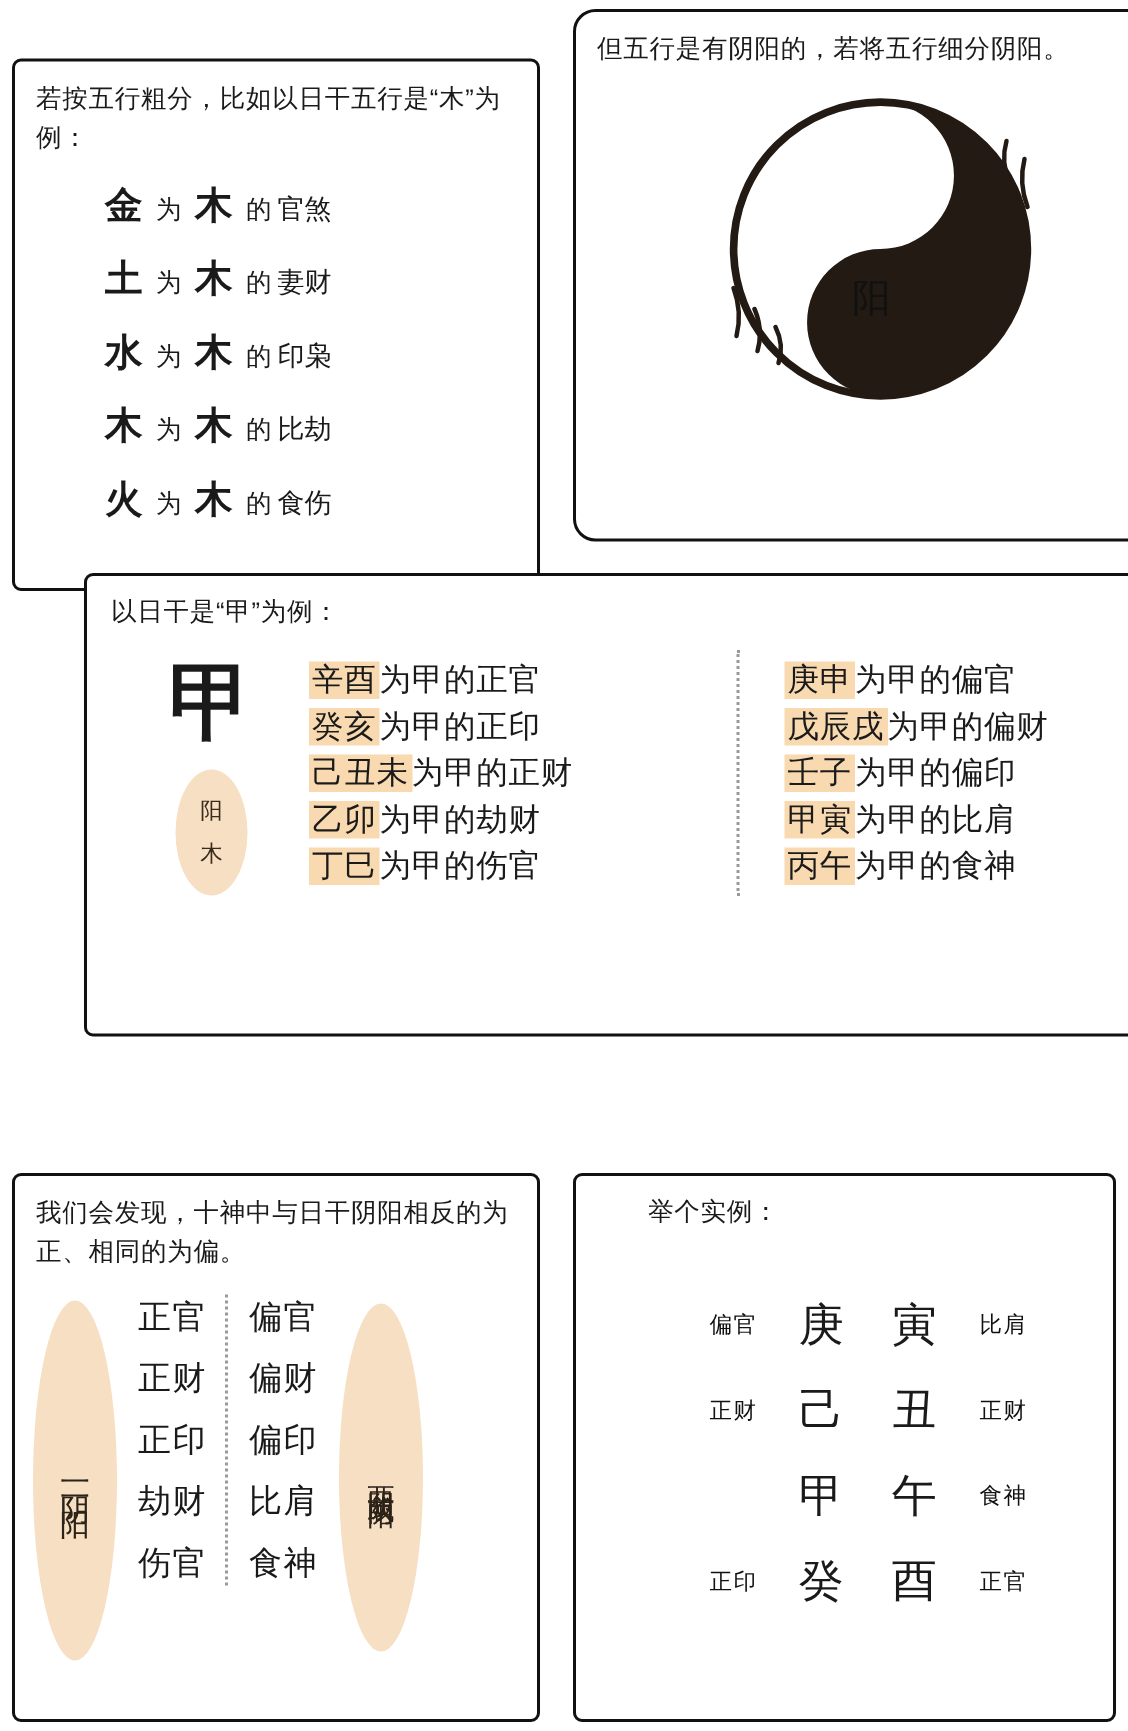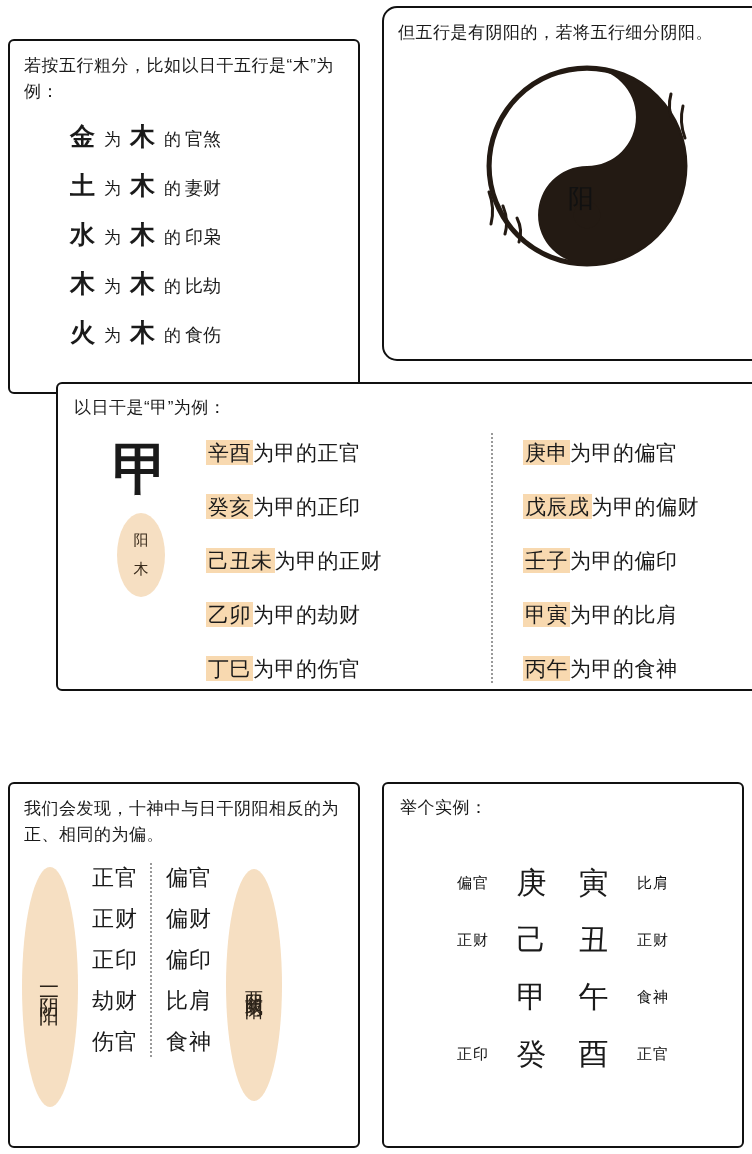--- a/index.html
+++ b/index.html
@@ -119,21 +119,21 @@
     color: #3a2c1c;
   }
   .jia-cols {
     display: flex;
     flex: 1;
   }
   .jia-col {
     flex: 1;
     display: flex;
     flex-direction: column;
-    gap: 26px;
+    gap: 3px;
     padding-top: 6px;
   }
   .jia-col.left { padding-right: 18px; }
   .jia-col.right { padding-left: 30px; border-left: 2px dotted #999; }
   .jia-line {
     font-size: 21px;
     white-space: nowrap;
     letter-spacing: 0.5px;
   }
   .hl {
@@ -198,21 +198,21 @@
   }
   .oval-right .vtext {
     writing-mode: vertical-rl;
     text-orientation: upright;
     font-size: 18px;
     letter-spacing: 3px;
     color: #2b2218;
   }
 
   
-  #panel-example { left: 382px; top: 782px; width: 362px; height: 366px; }
+  #panel-example { left: 382px; top: 782px; width: 362px; height: 366px; padding-left: 32px; }
   .ex-title {
     font-size: 17px;
     padding: 12px 0 0 16px;
     letter-spacing: 0.5px;
   }
   .ex-table {
     margin: 36px auto 0 auto;
     border-collapse: collapse;
   }
   .ex-table td {

